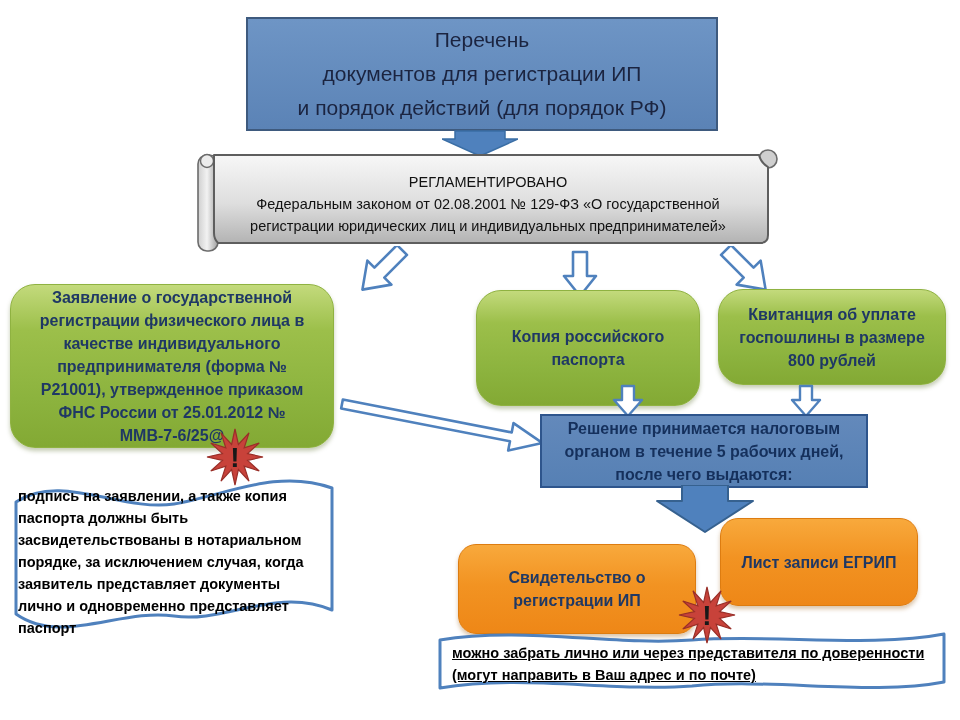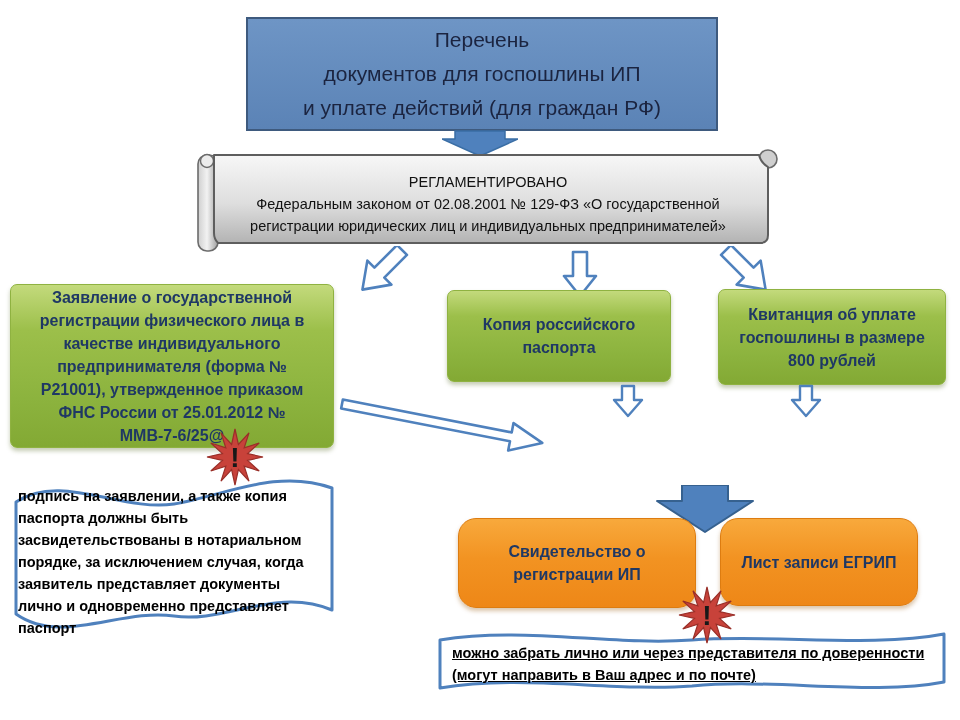--- a/index.html
+++ b/index.html
@@ -11,43 +11,43 @@
   
   .title-box{
     left:246px;top:17px;width:468px;height:110px;
     background:linear-gradient(180deg,#6e95c5 0%,#5b83b6 100%);
     border:2px solid #3e5a7e;
     display:flex;flex-direction:column;align-items:center;justify-content:center;
     color:#1b2440;font-size:21px;line-height:34px;text-align:center;
   }
   .green-box{
     background:linear-gradient(180deg,#c3da7c 0%,#9cbf4a 28%,#8cb33e 70%,#83a934 100%);
-    border:1px solid #8fb241;border-radius:7px;
+    border:1px solid #8fb241;border-radius:25px;
     box-shadow:0 3px 4px rgba(90,110,40,.35);
     display:flex;align-items:center;justify-content:center;text-align:center;
     color:#1f3864;font-weight:bold;
   }
   .green-main{left:10px;top:284px;width:324px;height:164px;font-size:16px;line-height:23px;padding:6px 18px;box-sizing:border-box;}
-  .green-mid{left:447px;top:290px;width:224px;height:92px;font-size:16px;line-height:23px;padding:20px 26px;box-sizing:border-box;}
+  .green-mid{left:476px;top:290px;width:224px;height:116px;font-size:16px;line-height:23px;padding:20px 26px;box-sizing:border-box;}
   .green-right{left:718px;top:289px;width:228px;height:96px;font-size:16px;line-height:23px;padding:4px 12px;box-sizing:border-box;align-items:center;}
   .decision-box{
     left:540px;top:414px;width:328px;height:74px;
     background:linear-gradient(180deg,#6389bb 0%,#5680b4 100%);
     border:2px solid #2e558c;
     display:flex;align-items:center;justify-content:center;text-align:center;
     color:#15305c;font-weight:bold;font-size:16px;line-height:23px;padding:2px 10px;box-sizing:border-box;
   }
   .orange-box{
     background:linear-gradient(180deg,#f8a93c 0%,#f29322 45%,#ee8717 100%);
     border:1px solid #dd7c10;border-radius:18px;
     box-shadow:0 3px 4px rgba(150,85,10,.35);
     display:flex;align-items:center;justify-content:center;text-align:center;
     color:#1f3864;font-weight:bold;font-size:16px;line-height:23px;box-sizing:border-box;
   }
-  .orange-1{left:458px;top:518px;width:238px;height:90px;padding:4px 28px;}
+  .orange-1{left:458px;top:544px;width:238px;height:90px;padding:4px 28px;}
   .orange-2{left:720px;top:518px;width:198px;height:88px;padding:2px 16px;}
   
   .scroll-text{
     left:228px;top:163px;width:520px;height:74px;
     display:flex;flex-direction:column;align-items:center;justify-content:flex-end;
     color:#111111;font-size:14.5px;line-height:22px;text-align:center;
   }
   
   .note-text{
     display:flex;align-items:center;justify-content:center;
@@ -59,22 +59,22 @@
   .burst-glyph{font-weight:bold;}
   svg{display:block;}
 </style>
 </head>
 <body>
 
 <div class="stage">
 
   <div class="abs title-box">
     <div>Перечень</div>
-    <div>документов для госпошлины ИП</div>
-    <div>и уплате действий (для граждан РФ)</div>
+    <div>документов для регистрации ИП</div>
+    <div>и порядок действий (для порядок РФ)</div>
   </div>
 
   <svg class="abs" style="left:442px;top:130px;" width="76" height="27" viewBox="0 0 76 27">
     <path d="M 13 1 H 63 V 9 H 76 L 38 26 L 0 9 H 13 Z" fill="#4f81bd" stroke="#3a6ea5" stroke-width="1.5" stroke-linejoin="round"></path>
   </svg>
 
   <svg class="abs" style="left:192px;top:147px;" width="596" height="108" viewBox="0 0 596 108">
     <defs>
       <linearGradient id="gBody" x1="0" y1="0" x2="0" y2="1">
         <stop offset="0" stop-color="#f7f7f7"></stop>
@@ -124,20 +124,23 @@
     <path d="M -6 0 L 6 0 L 6 14 L 14 14 L 0 30 L -14 14 L -6 14 Z" transform="translate(23,2)" fill="#ffffff" stroke="#4f81bd" stroke-width="2.4" stroke-linejoin="round"></path>
   </svg>
   <svg class="abs" style="left:783px;top:384px;" width="46" height="34" viewBox="0 0 46 34">
     <path d="M -6 0 L 6 0 L 6 14 L 14 14 L 0 30 L -14 14 L -6 14 Z" transform="translate(23,2)" fill="#ffffff" stroke="#4f81bd" stroke-width="2.4" stroke-linejoin="round"></path>
   </svg>
 
   <svg class="abs" style="left:338px;top:392px;" width="215" height="62" viewBox="0 0 215 62">
     <path d="M 0 -4.5 L 172 -4.5 L 172 -14 L 204 0 L 172 14 L 172 4.5 L 0 4.5 Z" transform="translate(4,12) rotate(11)" fill="#ffffff" stroke="#4f81bd" stroke-width="2.6" stroke-linejoin="round"></path>
   </svg>
 
+  <div class="abs decision-box">
+    <span>Решение принимается налоговым органом в течение 5 рабочих дней, после чего выдаются:</span>
+  </div>
 
   <svg class="abs" style="left:656px;top:485px;" width="98" height="48" viewBox="0 0 98 48">
     <path d="M 26 0 H 72 V 16 H 97 L 49 47 L 1 16 H 26 Z" fill="#4f81bd" stroke="#36618f" stroke-width="2" stroke-linejoin="round"></path>
   </svg>
 
   <div class="abs orange-box orange-1">
     <span>Свидетельство о регистрации ИП</span>
   </div>
   <div class="abs orange-box orange-2">
     <span>Лист записи ЕГРИП</span>

